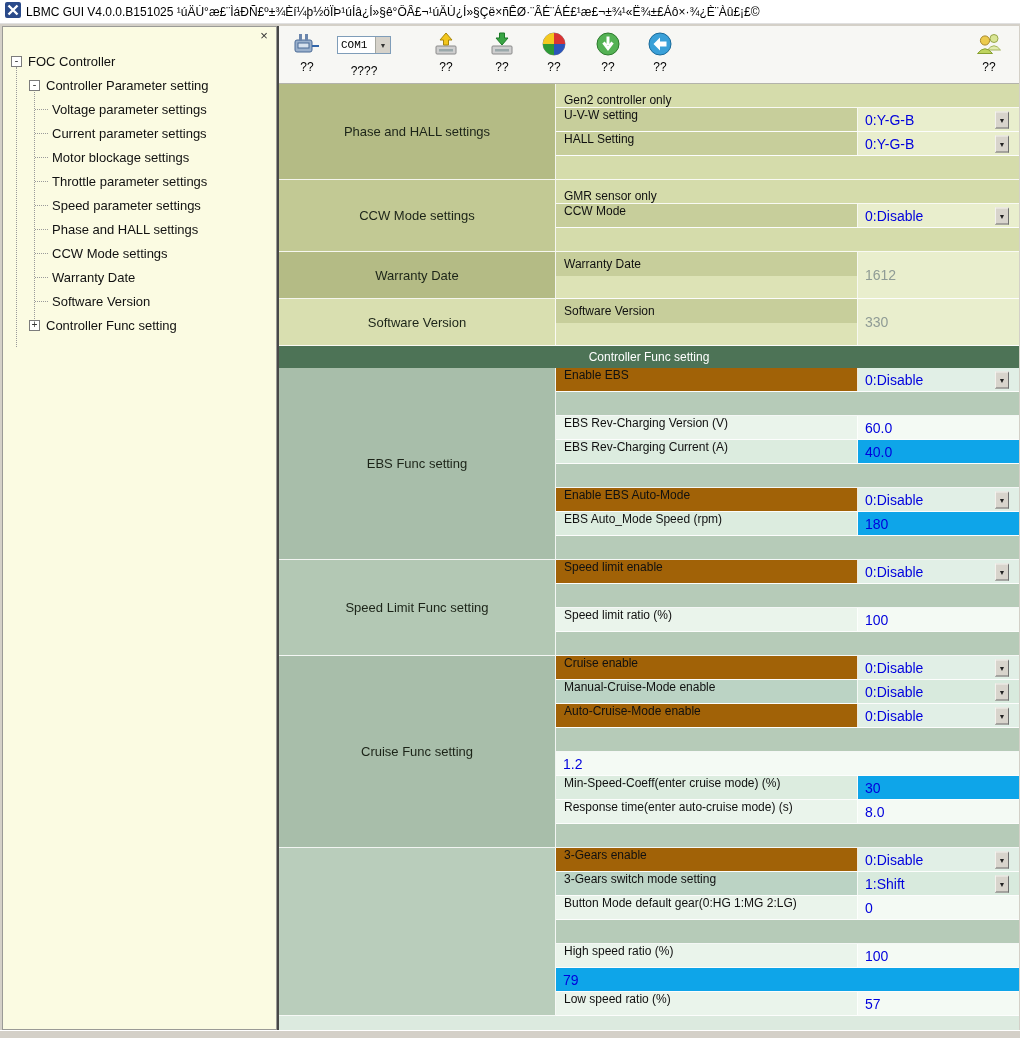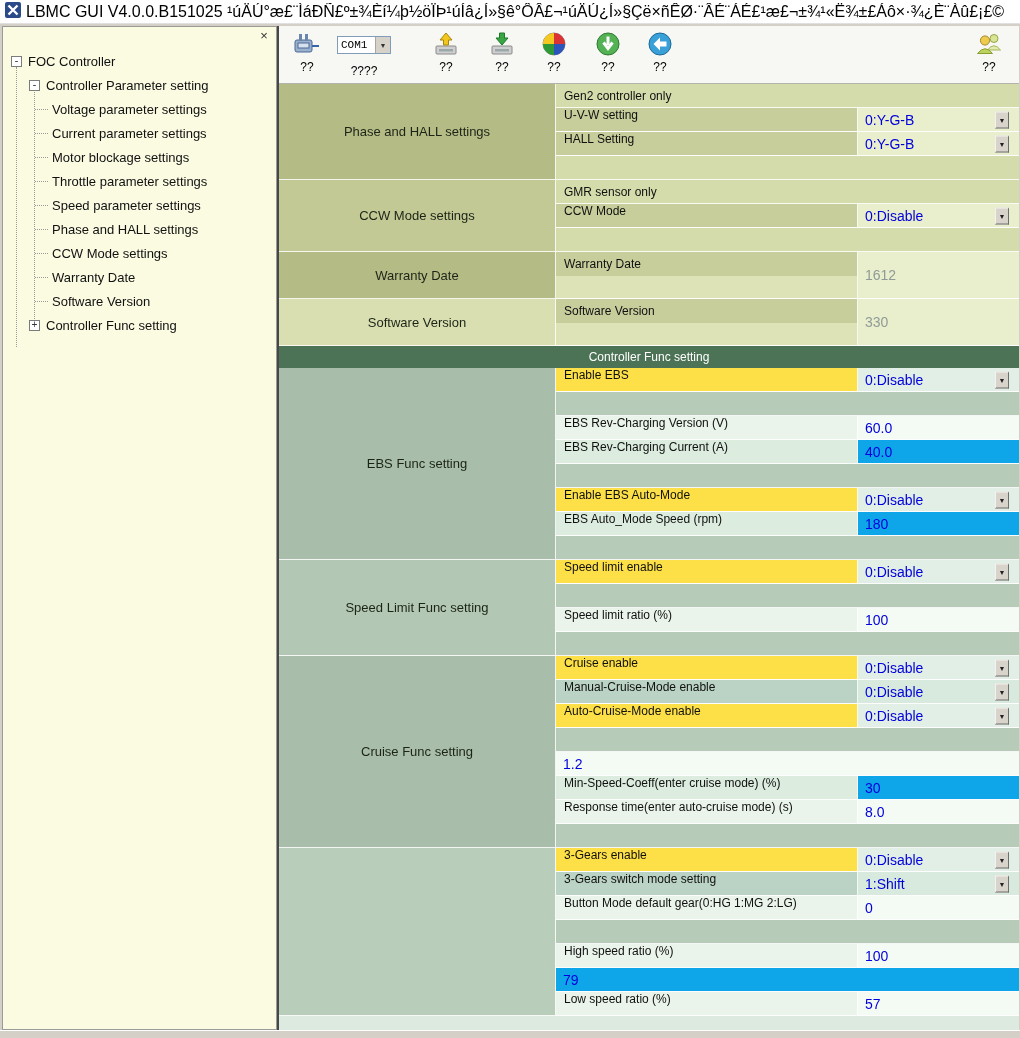--- a/index.html
+++ b/index.html
@@ -1,20 +1,20 @@
 <!DOCTYPE html>
 <html style="--value_text: #0000dd; --readonly_text: #8f9b95; --band_bg: #4d7356;"><head>
 <meta charset="utf-8">
 <style>
   *{margin:0;padding:0;box-sizing:border-box}
   html,body{width:1020px;height:1038px;overflow:hidden}
   body{font-family:"Liberation Sans",sans-serif;background:#d4d0c8}
   .window{width:1020px;height:1038px;display:flex;flex-direction:column;background:#d4d0c8}
   .titlebar{height:24px;background:#ffffff;display:flex;align-items:center;gap:5px;padding:0 5px;flex:none;border-bottom:1px solid #e0e0e0}
-  .title-text{font-size:16px;color:#000;white-space:nowrap;overflow:hidden}
+  .title-text{font-size:12px;color:#000;white-space:nowrap;overflow:hidden}
   .content{flex:1;display:flex;min-height:0;padding:2px 1px 0 2px}
   .tree-panel{width:275px;flex:none;background:#fbfbe2;border:1px solid #9a9a96;position:relative;padding-top:22px;overflow:hidden}
   .tree-close{position:absolute;top:2px;right:5px;width:14px;height:14px;font-size:13px;line-height:13px;text-align:center;color:#333;cursor:default}
   .titem{height:24px;display:flex;align-items:center;font-size:13px;color:#111;white-space:nowrap;position:relative}
   .lvl0{padding-left:8px}.lvl1{padding-left:26px}.lvl2{padding-left:32px}
   .ebox{width:11px;height:11px;border:1px solid #7c7c7c;background:#fff;font-size:10px;line-height:9px;text-align:center;margin-right:6px;flex:none;color:#333;font-family:"Liberation Mono",monospace}
   .stub{width:13px;border-top:1px dotted #9a9a9a;margin-right:4px;flex:none;height:0}
   .vguide{position:absolute;border-left:1px dotted #9a9a9a;width:0}
   .main{flex:1;display:flex;flex-direction:column;border-left:2px solid #474747;min-width:0;background:#fff}
   .toolbar{height:58px;flex:none;background:#f7f7f4;border-bottom:1px solid #b3b3ab;display:flex;align-items:flex-start;padding:4px 8px 0 10px}
@@ -38,29 +38,29 @@
   .row{height:24px;flex:none;display:flex;border-bottom:1px solid rgba(255,255,255,.85)}
   .row.tall{height:47px}
   .pl{width:302px;flex:none;display:flex;align-items:flex-start;padding-left:8px;border-right:1px solid rgba(255,255,255,.85)}
   .ptext{font-size:12px;color:#101010;white-space:nowrap}
   .val{flex:1;display:flex;align-items:center;padding-left:7px;position:relative}
   .vtext{font-size:14px;color:var(--value_text,#0000dd);white-space:nowrap}
   .vtext.ro{color:var(--readonly_text,#8f9b95)}
   .cbtn{position:absolute;right:10px;top:50%;transform:translateY(-50%);width:14px;height:17px;background:#d8d4cc;border:1px solid;border-color:#f4f2ee #6f6f6f #6f6f6f #f4f2ee;display:flex;align-items:center;justify-content:center}
   .carr{font-size:7px;color:#222;line-height:1}
   .band{height:22px;flex:none;background:var(--band_bg,#4d7356);color:#fff;font-size:12px;display:flex;align-items:center;justify-content:center}
-  .row.info{background:#d5dcab;padding-left:8px;align-items:center}
+  .row.info{background:#d5dcab;padding-left:8px;align-items:flex-end}
   .olive .row.spacer{background:#d5dcab}
   .olive .row .pl{background:#c7ce9b}
   .olive .row .val{background:#e9eecd}
   .olive .row.tall .pl{padding:0;flex-direction:column;align-items:stretch}
   .pl-top{height:24px;display:flex;align-items:center;padding-left:8px;background:#c7ce9b}
   .pl-bot{flex:1;background:#dde3b6}
   .sage .row.spacer{background:#b6cbb8}
-  .sage .row.ctl.a .pl{background:#fde047}
+  .sage .row.ctl.a .pl{background:#a16207}
   .sage .row.ctl.b .pl{background:#bbd3c4}
   .sage .row.ctl.a .val{background:#e1efe6}
   .sage .row.ctl.b .val{background:#d8eadd}
   .sage .row.num.a .pl{background:#eaf4eb}
   .sage .row.num.b .pl{background:#dcecdf}
   .sage .row.num.a .val{background:#f4faf4}
   .sage .row.num.b .val{background:#0ea5e9}
   .filler{flex:1;background:#dcead f}
   .filler{background:#dceadf}
   .statusbar{height:8px;flex:none;background:#d4d0c8;border-top:1px solid #fff}

